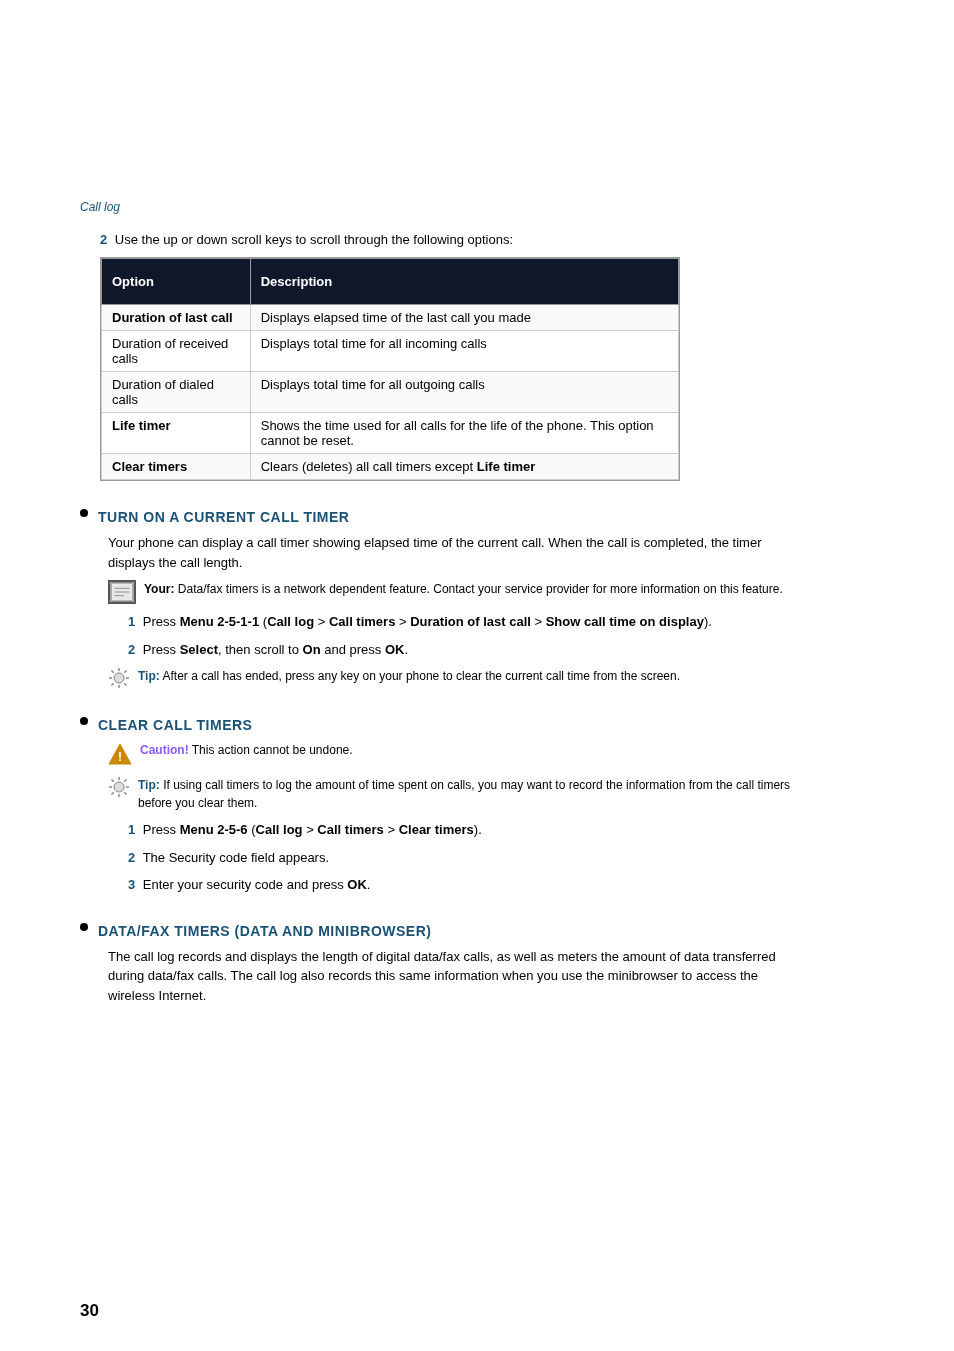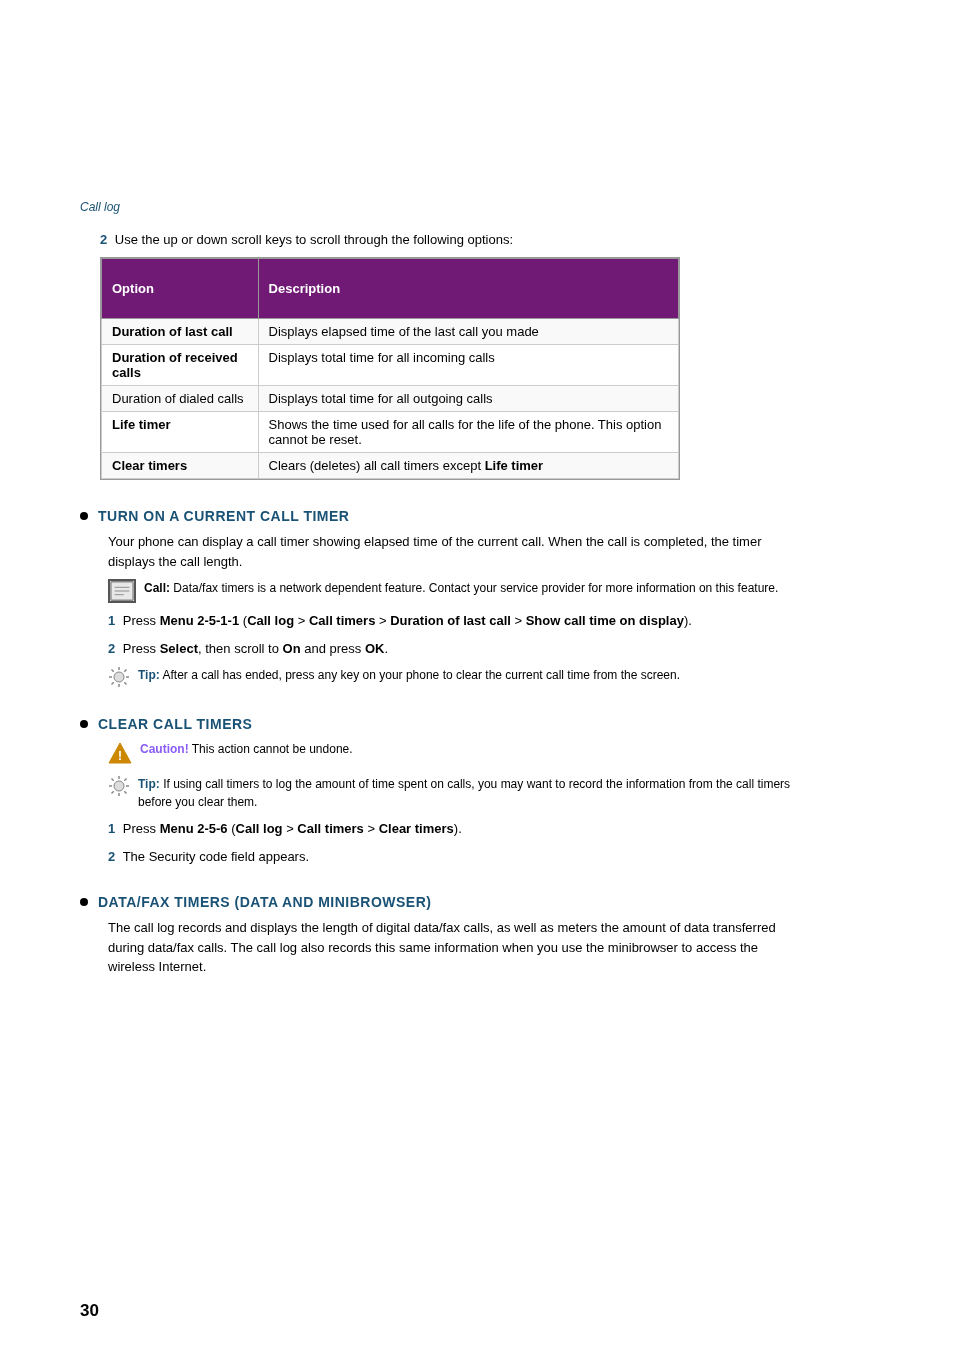--- a/index.html
+++ b/index.html
@@ -41,39 +41,39 @@
       margin-bottom: 18px;
       border: 1px solid #999;
       border-collapse: collapse;
       width: 580px;
     }
     table {
       border-collapse: collapse;
       width: 100%;
     }
     table th {
-      background: #701a75;
+      background: #0f172a;
       color: #fff;
       font-weight: bold;
       font-size: 13px;
-      padding: 22px 10px;
+      padding: 15px 10px;
       text-align: left;
       border: 1px solid #999;
     }
     table td {
       border: 1px solid #ccc;
       padding: 5px 10px;
       font-size: 13px;
       vertical-align: top;
     }
     table tr:nth-child(odd) td { background: #f9f9f9; }
     table tr:nth-child(even) td { background: #fff; }
     .section-header {
       display: flex;
-      align-items: center;
+      align-items: flex-start;
       margin-top: 28px;
       margin-bottom: 8px;
     }
     .bullet-dot {
       width: 8px;
       height: 8px;
       background: #000;
       border-radius: 50%;
       margin-right: 10px;
       flex-shrink: 0;
@@ -104,20 +104,21 @@
       font-size: 12px;
       line-height: 1.5;
     }
     .note-text .bold { font-weight: bold; }
     .note-text .blue { color: #1a5276; font-weight: bold; }
     .step-line {
       font-size: 13px;
       margin-bottom: 6px;
       padding-left: 0;
       line-height: 1.5;
+      margin-left: 20px;
     }
     .step-line .snum {
       font-weight: bold;
       color: #1a5276;
       margin-right: 4px;
     }
     .step-line .mono { font-weight: bold; }
     .page-number {
       position: absolute;
       bottom: 30px;
@@ -166,21 +167,21 @@
           <th>Option</th>
           <th>Description</th>
         </tr>
       </thead>
       <tbody id="table-body">
       <tr>
             <td style="font-weight: bold;">Duration of last call</td>
             <td>Displays elapsed time of the last call you made</td>
           </tr>
           <tr>
-            <td style="font-weight: bold;">Duration of received calls</td>
+            <td style="font-weight: normal;">Duration of received calls</td>
             <td>Displays total time for all incoming calls</td>
           </tr>
           <tr>
             <td style="font-weight: normal;">Duration of dialed calls</td>
             <td>Displays total time for all outgoing calls</td>
           </tr>
           <tr>
             <td style="font-weight: bold;">Life timer</td>
             <td>Shows the time used for all calls for the life of the phone. This option cannot be reset.</td>
           </tr>
@@ -202,21 +203,21 @@
     <div class="note-box">
       <div class="icon-note">
         <svg width="26" height="22" viewBox="0 0 26 22">
           <rect x="1" y="1" width="24" height="20" rx="1" fill="#e8e8e8" stroke="#888" stroke-width="1.5"></rect>
           <line x1="5" y1="7" x2="21" y2="7" stroke="#888" stroke-width="1"></line>
           <line x1="5" y1="11" x2="21" y2="11" stroke="#888" stroke-width="1"></line>
           <line x1="5" y1="15" x2="15" y2="15" stroke="#888" stroke-width="1"></line>
         </svg>
       </div>
       <div class="note-text">
-        <span class="bold">Call:</span>
+        <span class="bold">Your:</span>
         <span>Data/fax timers is a network dependent feature. Contact your service provider for more information on this feature.</span>
       </div>
     </div>
 
     <p class="step-line">
       <span class="snum">1</span>
       <span>Press <span class="mono">Menu 2-5-1-1</span> (<span class="mono">Call log</span> &gt; <span class="mono">Call timers</span> &gt; <span class="mono">Duration of last call</span> &gt; <span class="mono">Show call time on display</span>).</span>
     </p>
 
     <p class="step-line">
@@ -287,20 +288,24 @@
     <p class="step-line">
       <span class="snum">1</span>
       <span>Press <span class="mono">Menu 2-5-6</span> (<span class="mono">Call log</span> &gt; <span class="mono">Call timers</span> &gt; <span class="mono">Clear timers</span>).</span>
     </p>
 
     <p class="step-line">
       <span class="snum">2</span>
       <span>The Security code field appears.</span>
     </p>
 
+    <p class="step-line">
+      <span class="snum">3</span>
+      <span>Enter your security code and press <span class="mono">OK</span>.</span>
+    </p>
   </div>
 
   <div class="section-header">
     <div class="bullet-dot"></div>
     <span class="section-title">DATA/FAX TIMERS (DATA AND MINIBROWSER)</span>
   </div>
   <div class="section-body">
     <p>The call log records and displays the length of digital data/fax calls, as well as meters the amount of data transferred during data/fax calls. The call log also records this same information when you use the minibrowser to access the wireless Internet.</p>
   </div>
 

